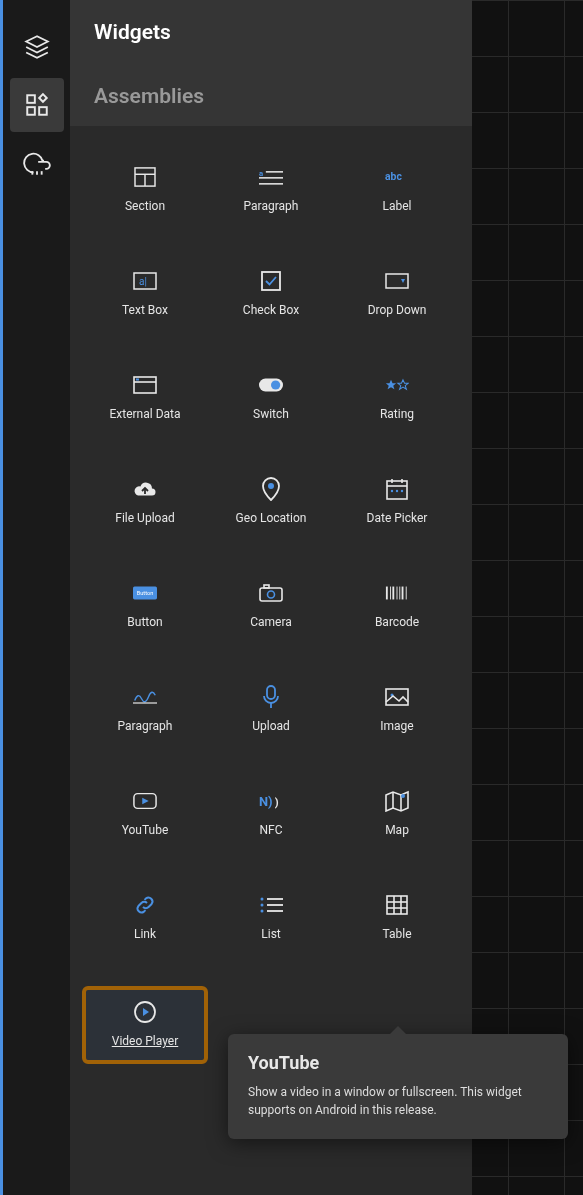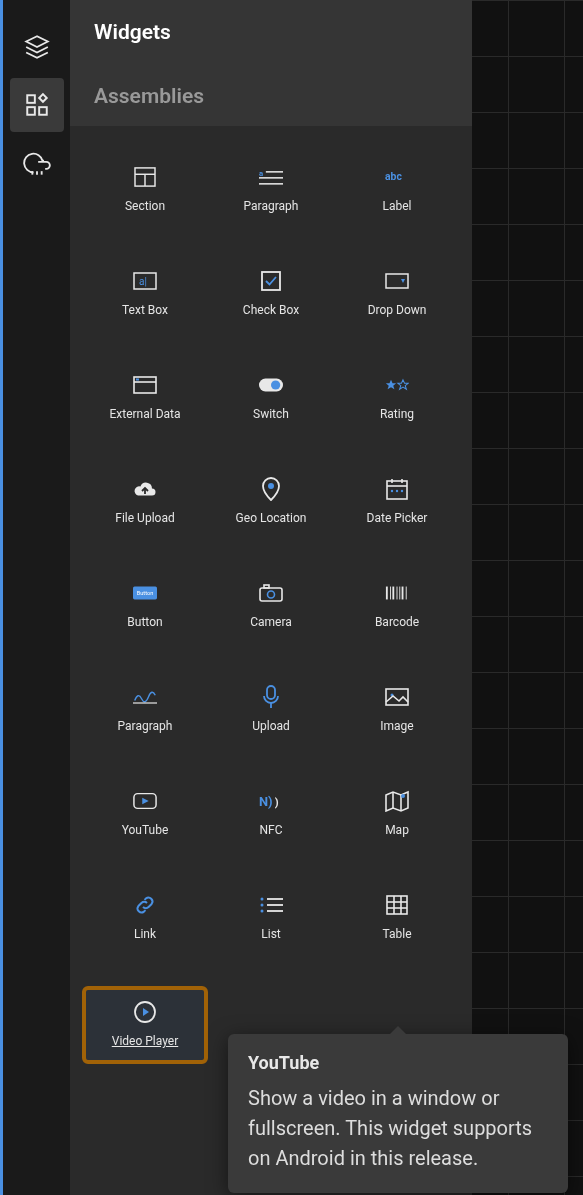--- a/index.html
+++ b/index.html
@@ -133,21 +133,21 @@
   border-bottom: 8px solid #3a3a3a;
 }
 
 .tooltip-title {
   font-size: 18px;
   font-weight: 700;
   margin-bottom: 10px;
 }
 
 .tooltip-body {
-  font-size: 20px;
+  font-size: 12px;
   color: #ddd;
   line-height: 1.5;
 }
 
 svg { display: block; }
 </style>
 </head>
 <body>
 
 <div class="left-rail">

